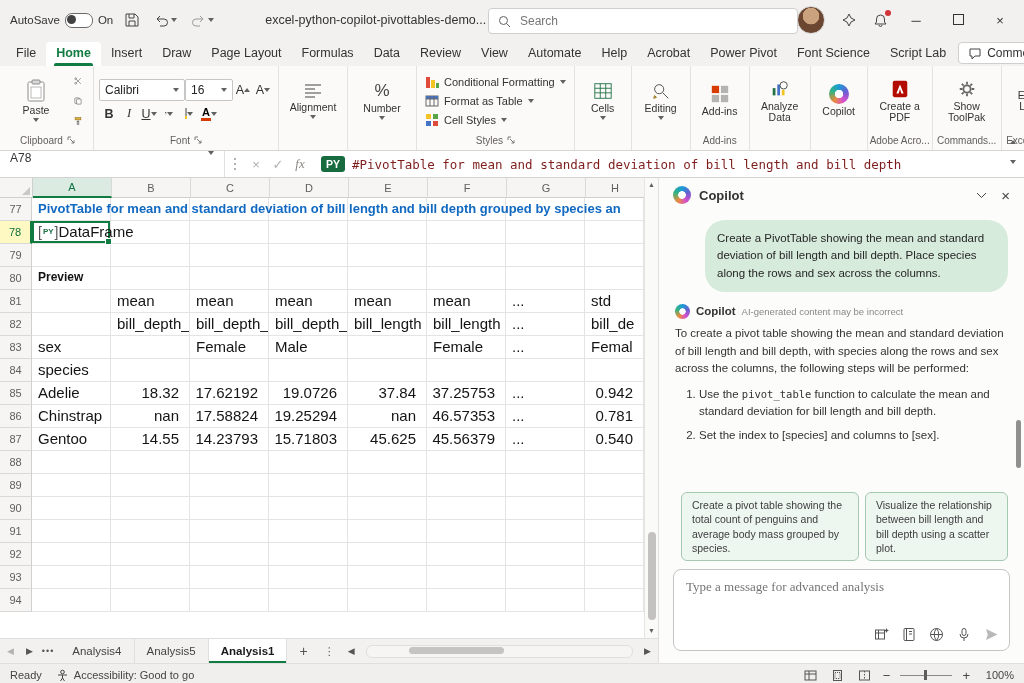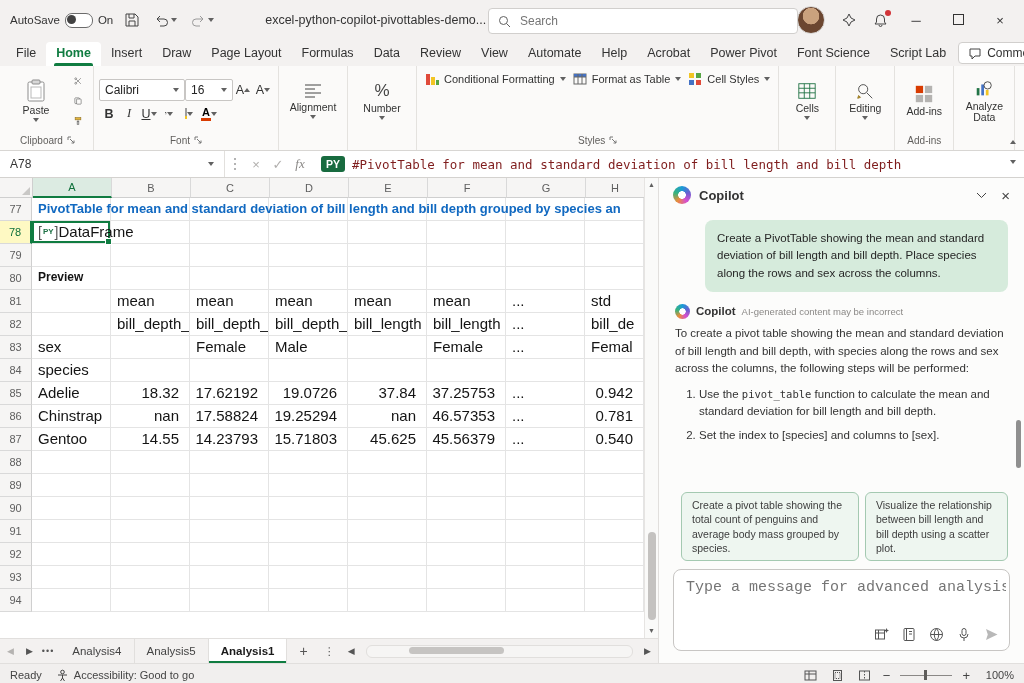--- a/index.html
+++ b/index.html
@@ -47,21 +47,21 @@
   .frow{display:flex;align-items:center;}
   .combo{display:flex;align-items:center;justify-content:space-between;background:#fff;border:1px solid #c8c6c4;height:20px;padding:0 5px;font-size:12px;gap:5px;border-radius:2px}
   .fmtletter{font-size:12.5px;color:#333;width:16px;text-align:center}
   .fc{font-weight:700;font-size:11px;line-height:11px;border-bottom:3px solid #d83b01;padding:0 1px}
   .fillic{display:inline-block;width:12px;height:8px;background:#9e9e9e;border-bottom:3px solid #f2c524}
   .stylerow{display:flex;align-items:center;gap:5px;font-size:11px;color:#333;height:18px;padding:0 3px;border-radius:3px;cursor:pointer;white-space:nowrap}
   .collapse-caret{position:absolute;right:8px;bottom:6px}
 
   
   .fbar{height:26px;border-bottom:1px solid #d4d2cf;display:flex;align-items:center;background:#fff;position:relative}
-  .namebox{width:225px;height:100%;border-right:1px solid #e2e0dd;display:flex;align-items:center;justify-content:space-between;padding:0 10px;font-size:12px;color:#333;box-sizing:border-box}
+  .namebox{width:225px;height:100%;border-right:1px solid #e2e0dd;display:flex;align-items:flex-start;justify-content:space-between;padding:0 10px;font-size:12px;color:#333;box-sizing:border-box}
   .vdots{width:2px;height:2px;background:#9a9a9a;border-radius:50%;box-shadow:0 -5px 0 #9a9a9a,0 5px 0 #9a9a9a;margin:0 9px}
   .fbtn{border:none;background:none;color:#b0aeac;font-size:13px;width:22px;text-align:center;padding:0;cursor:pointer}
   .fx{font-style:italic;font-family:"Liberation Serif",serif;color:#8a8886;font-size:13px}
   .py-badge{background:#186b3f;color:#fff;font-weight:700;font-size:10.5px;border-radius:3px;padding:3px 5px;margin:0 7px 0 10px;line-height:1}
   .ftext{flex:1;font-family:"DejaVu Sans Mono",monospace;font-size:12.5px;color:#7f1d1d;white-space:nowrap;overflow:hidden}
   .f-expand{position:absolute;right:8px;top:9px}
 
   
   .main-row{display:flex;height:485px}
   .left-col{width:658px;display:flex;flex-direction:column;flex:none}
@@ -106,33 +106,33 @@
 
   
   .copilot{width:366px;flex:none;background:#fcfcfb;border-left:1px solid #e1dfdd;display:flex;flex-direction:column;position:relative;box-sizing:border-box}
   .cp-head{height:34px;display:flex;align-items:center;gap:8px;padding:0 14px;flex:none}
   .cp-logo{width:18px;height:18px;border-radius:50%;flex:none;background:radial-gradient(circle at 50% 50%,#fff 28%,rgba(255,255,255,0) 32%),conic-gradient(#199bd7,#6a5fd1,#d64fd1,#eb8c3a,#36b37e,#199bd7)}
   .cp-logo.sm{width:15px;height:15px}
   .cp-title{font-size:13px;font-weight:700;color:#333}
   .cp-headbtns{margin-left:auto;display:flex;align-items:center;gap:14px}
   .cp-x{font-size:15px;color:#444;background:none;border:none;padding:0;cursor:pointer}
   .cp-chat{flex:1;overflow:hidden;padding:4px 16px 0 16px}
-  .bubble{background:#d6ebdc;border-radius:8px;padding:10px 12px;margin:4px 0 12px 30px;font-size:11.5px;line-height:1.5;color:#262626}
+  .bubble{background:#d6ebdc;border-radius:20px;padding:10px 12px;margin:4px 0 12px 30px;font-size:11.5px;line-height:1.5;color:#262626}
   .attr-row{display:flex;align-items:center;gap:6px;margin-bottom:6px}
   .attr-name{font-size:11.5px;font-weight:700;color:#333}
   .attr-disc{font-size:9.5px;color:#8a8886}
   .cp-p{font-size:11.5px;line-height:1.55;color:#333;margin:0 0 8px}
   .cp-ol{margin:4px 0 0;padding-left:24px}
   .cp-step{font-size:11.5px;line-height:1.5;color:#333;margin-bottom:6px}
   .cp-step code{font-family:"DejaVu Sans Mono",monospace;font-size:10.5px}
   .cp-scrollthumb{position:absolute;right:3px;top:242px;width:5px;height:48px;background:#8f8f8f;border-radius:3px}
   .cp-sugs{flex:none;padding:4px 16px 0 22px;display:flex;flex-direction:row;gap:6px}
   .pill{background:#eef6f0;border:1px solid #a4c9b1;border-radius:6px;padding:5px 10px;font-size:10.5px;line-height:1.35;color:#3d3d3d;cursor:pointer}
   .cp-input{flex:none;margin:8px 14px 12px;background:#fff;border:1px solid #c8c6c4;border-radius:8px;height:80px;position:relative}
-  .cp-input input{position:absolute;left:10px;top:8px;right:10px;border:none;outline:none;font-size:15px;color:#555;font-family:Liberation Mono, monospace;background:transparent;width:320px}
+  .cp-input input{position:absolute;left:10px;top:8px;right:10px;border:none;outline:none;font-size:13px;color:#555;font-family:Liberation Serif, serif;background:transparent;width:320px}
   .cp-ic-row{position:absolute;right:10px;bottom:8px;display:flex;align-items:center;gap:13px}
   .icbtn{background:none;border:none;padding:0;cursor:pointer}
 
   
   .statusbar{height:22px;background:#f1efee;border-top:1px solid #e1dfdd;display:flex;align-items:center;padding:0 10px;gap:14px;font-size:11px;color:#444}
   .acc{display:flex;align-items:center;gap:5px}
   .sb-right{margin-left:auto;display:flex;align-items:center;gap:10px}
   .viewbtn{background:none;border:none;padding:2px;cursor:pointer}
   .zoomglyph{font-size:13px;color:#444;cursor:pointer}
   .slider{width:52px;height:10px;position:relative}
@@ -353,21 +353,21 @@
       <div class="bigbtn">
         <span style="font-size:17px;color:#444;line-height:20px">%</span>
         <span>Number</span>
         <span class="caret"></span>
       </div>
     </div>
     <div class="rg-label"></div>
   </div>
 
   <div class="rgroup">
-    <div class="rg-content" style="flex-direction:row;align-items:stretch;justify-content:center;gap:1px">
+    <div class="rg-content" style="flex-direction:column;align-items:stretch;justify-content:center;gap:1px">
       <div class="stylerow">
         <svg width="14" height="14" viewBox="0 0 14 14">
             <rect x="1" y="2" width="4" height="11" fill="#e04a3a"></rect>
             <rect x="6" y="5" width="4" height="8" fill="#f2c524"></rect>
             <rect x="11" y="8" width="3" height="5" fill="#57a544"></rect>
           </svg>
         <span>Conditional Formatting</span>
           <span class="caret"></span>
       </div>
       <div class="stylerow">

